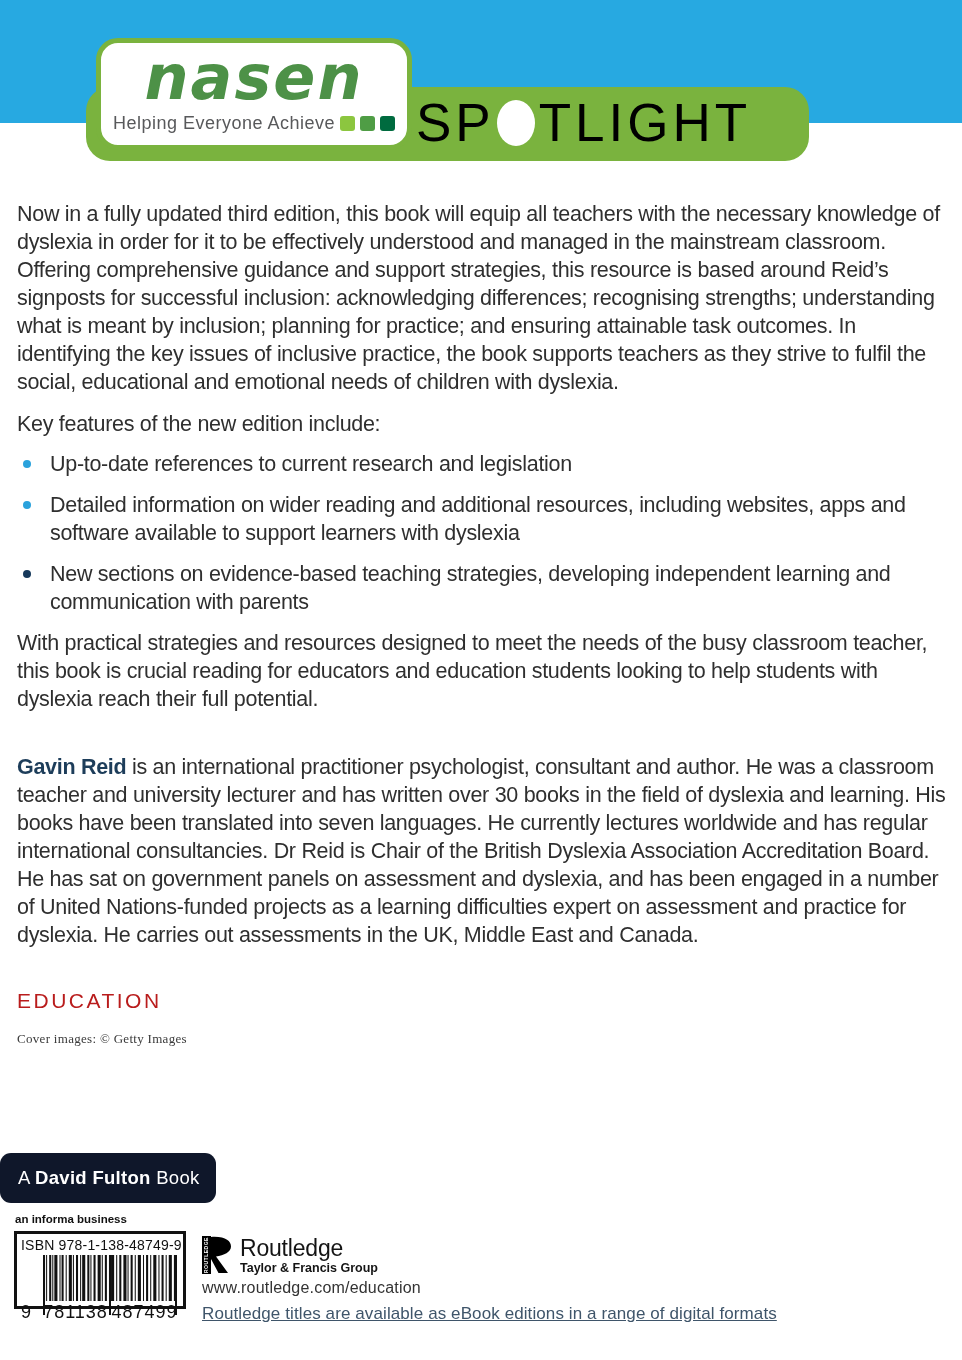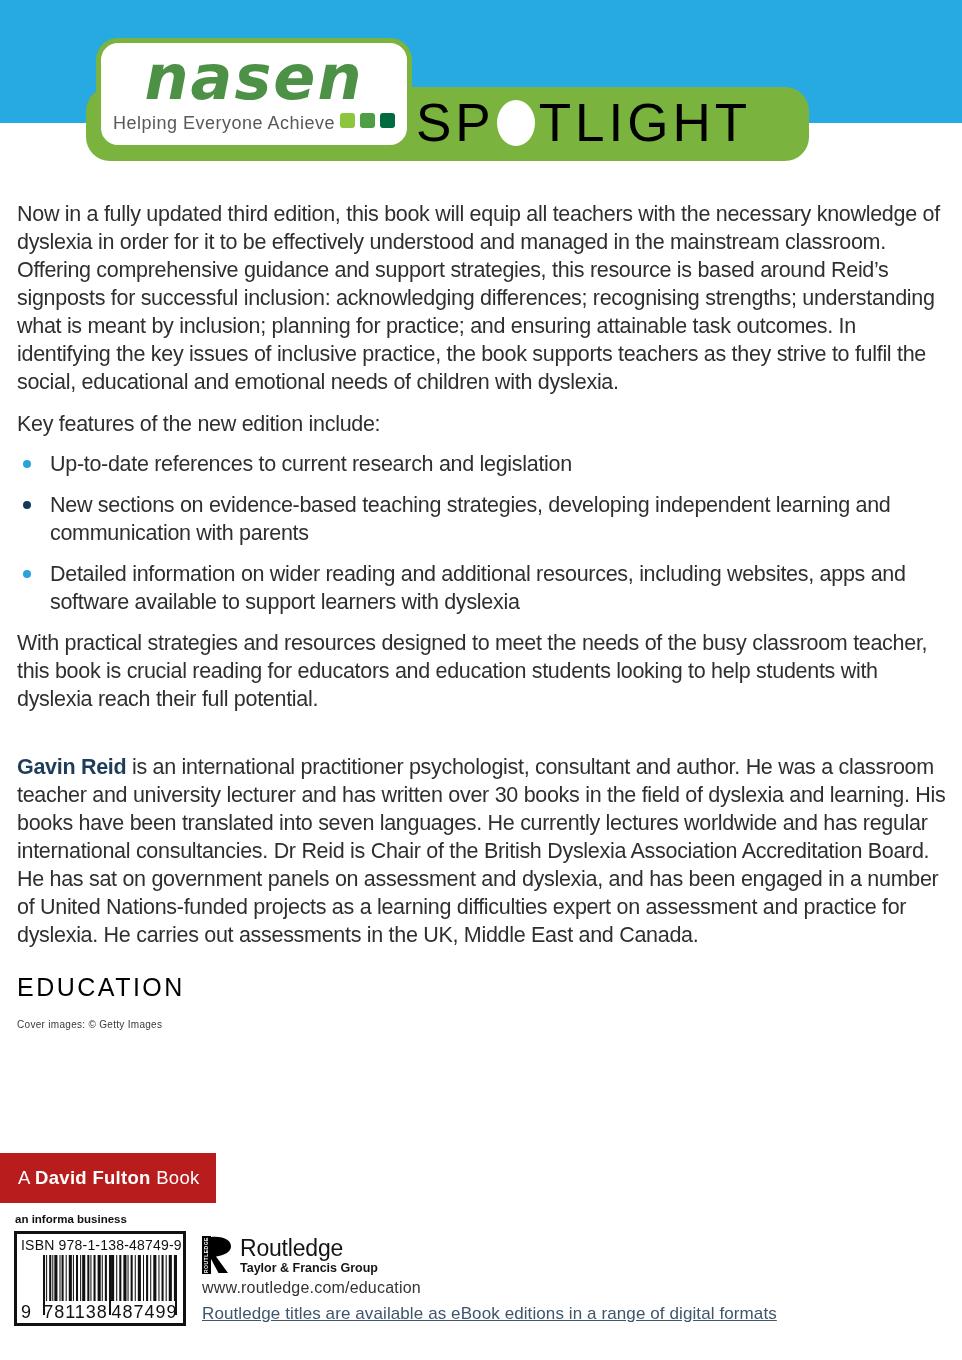--- a/index.html
+++ b/index.html
@@ -31,21 +31,21 @@
     position: absolute; left: 96px; top: 38px; width: 316px; height: 112px;
     background: #ffffff; border: 5px solid #7ab33e; border-radius: 22px;
     z-index: 2; text-align: center; padding-top: 2px;
   }
   .nasen-word {
     font-family: "DejaVu Sans", sans-serif;
     font-size: 62px; font-weight: bold; color: #4d9147;
     letter-spacing: 2px; line-height: 66px; font-style: italic;
   }
   .nasen-tagline-row {
-    display: flex; justify-content: center; gap: 5px;
+    display: flex; align-items: center; justify-content: center; gap: 5px;
     margin-top: 2px;
   }
   .nasen-tagline {
     color: #58595b; font-size: 18px; letter-spacing: 0.5px; white-space: nowrap;
   }
   .nasen-sq { width: 15px; height: 15px; border-radius: 3px; display: inline-block; }
 
   
   .content {
     position: absolute; left: 17px; top: 200px; width: 930px;
@@ -57,36 +57,36 @@
   ul.features li {
     position: relative; padding-left: 33px; margin-bottom: 13px;
   }
   .bullet-dot {
     position: absolute; left: 6px; top: 10px;
     width: 8px; height: 8px; border-radius: 50%; background: #2aa2dc;
   }
   .bio { margin-top: 40px; }
   .author-name { font-weight: bold; color: #1d3d5a; }
   .category-label {
-    margin-top: 24px; font-size: 25px; letter-spacing: 2.5px; color: #000000;
-  }
-  .cover-credit { margin-top: 10px; font-size: 10px; letter-spacing: 0.3px; color: #3a3a3a; }
+    margin-top: 38px; font-size: 21px; letter-spacing: 2.5px; color: #b91c1c;
+  }
+  .cover-credit { margin-top: 10px; font-size: 13px; letter-spacing: 0.3px; color: #3a3a3a; font-family: Liberation Serif, serif; }
 
   
   .fulton-bar {
     position: absolute; left: 0; top: 1153px; width: 216px; height: 50px;
     background: #29abe2; color: #ffffff; font-size: 18.5px;
     line-height: 50px; padding-left: 18px; letter-spacing: 0.3px;
   }
   .fulton-bar b { letter-spacing: 0.3px; }
   .informa-line {
     position: absolute; left: 15px; top: 1213px; font-size: 11.5px; color: #111111; font-weight: bold;
   }
   .barcode-box {
-    position: absolute; left: 14px; top: 1231px; width: 172px; height: 95px;
+    position: absolute; left: 14px; top: 1231px; width: 172px; height: 78px;
     border: 3px solid #111111; background: #ffffff; padding: 3px 4px 0 4px;
   }
   .isbn-label {
     text-align: center; font-size: 14px; letter-spacing: 0.2px; color: #111111;
     white-space: nowrap; margin-bottom: 2px;
   }
   .bars-wrap { position: relative; margin-left: 22px; margin-right: 2px; height: 46px; }
   .bars-wrap svg { display: block; width: 100%; height: 46px; }
   .guard { position: absolute; top: 0; width: 2px; height: 60px; background: #111111; }
   .guard.g-left { left: 0; }
@@ -142,38 +142,38 @@
   <p>Now in a fully updated third edition, this book will equip all teachers with the necessary knowledge of dyslexia in order for it to be effectively understood and managed in the mainstream classroom. Offering comprehensive guidance and support strategies, this resource is based around Reid’s signposts for successful inclusion: acknowledging differences; recognising strengths; understanding what is meant by inclusion; planning for practice; and ensuring attainable task outcomes. In identifying the key issues of inclusive practice, the book supports teachers as they strive to fulfil the social, educational and emotional needs of children with dyslexia.</p>
 
   <div class="key-heading">Key features of the new edition include:</div>
 
   <ul class="features">
     <li>
       <span class="bullet-dot" style="background: rgb(42, 162, 220);"></span>
       <span>Up-to-date references to current research and legislation</span>
     </li>
     <li>
+      <span class="bullet-dot" style="background: rgb(42, 162, 220);"></span>
+      <span>Detailed information on wider reading and additional resources, including websites, apps and software available to support learners with dyslexia</span>
+    </li>
+    <li>
       <span class="bullet-dot" style="background: rgb(22, 57, 91);"></span>
       <span>New sections on evidence-based teaching strategies, developing independent learning and communication with parents</span>
     </li>
-    <li>
-      <span class="bullet-dot" style="background: rgb(42, 162, 220);"></span>
-      <span>Detailed information on wider reading and additional resources, including websites, apps and software available to support learners with dyslexia</span>
-    </li>
   </ul>
 
   <p>With practical strategies and resources designed to meet the needs of the busy classroom teacher, this book is crucial reading for educators and education students looking to help students with dyslexia reach their full potential.</p>
 
   <p class="bio"><span class="author-name" style="color: rgb(29, 61, 90);">Gavin Reid</span> <span>is an international practitioner psychologist, consultant and author. He was a classroom teacher and university lecturer and has written over 30 books in the field of dyslexia and learning. His books have been translated into seven languages. He currently lectures worldwide and has regular international consultancies. Dr Reid is Chair of the British Dyslexia Association Accreditation Board. He has sat on government panels on assessment and dyslexia, and has been engaged in a number of United Nations-funded projects as a learning difficulties expert on assessment and practice for dyslexia. He carries out assessments in the UK, Middle East and Canada.</span></p>
 
   <div class="category-label">EDUCATION</div>
   <div class="cover-credit">Cover images: © Getty Images</div>
 </div>
 
-<div class="fulton-bar" style="background: #b91c1c;"><span>A</span> <b>David Fulton</b> <span>Book</span></div>
+<div class="fulton-bar" style="background: #0f172a; border-radius: 11px;"><span>A</span> <b>David Fulton</b> <span>Book</span></div>
 
 <div class="informa-line"><span>an</span> <b>informa</b> <span>business</span></div>
 
 <div class="barcode-box">
   <div class="isbn-label">ISBN 978-1-138-48749-9</div>
   <div class="bars-wrap">
     <svg viewBox="0 0 130 46" preserveAspectRatio="none">
       <g fill="#111111">
         <rect x="0" width="2" height="46"></rect>
           <rect x="3" width="1" height="46"></rect>

